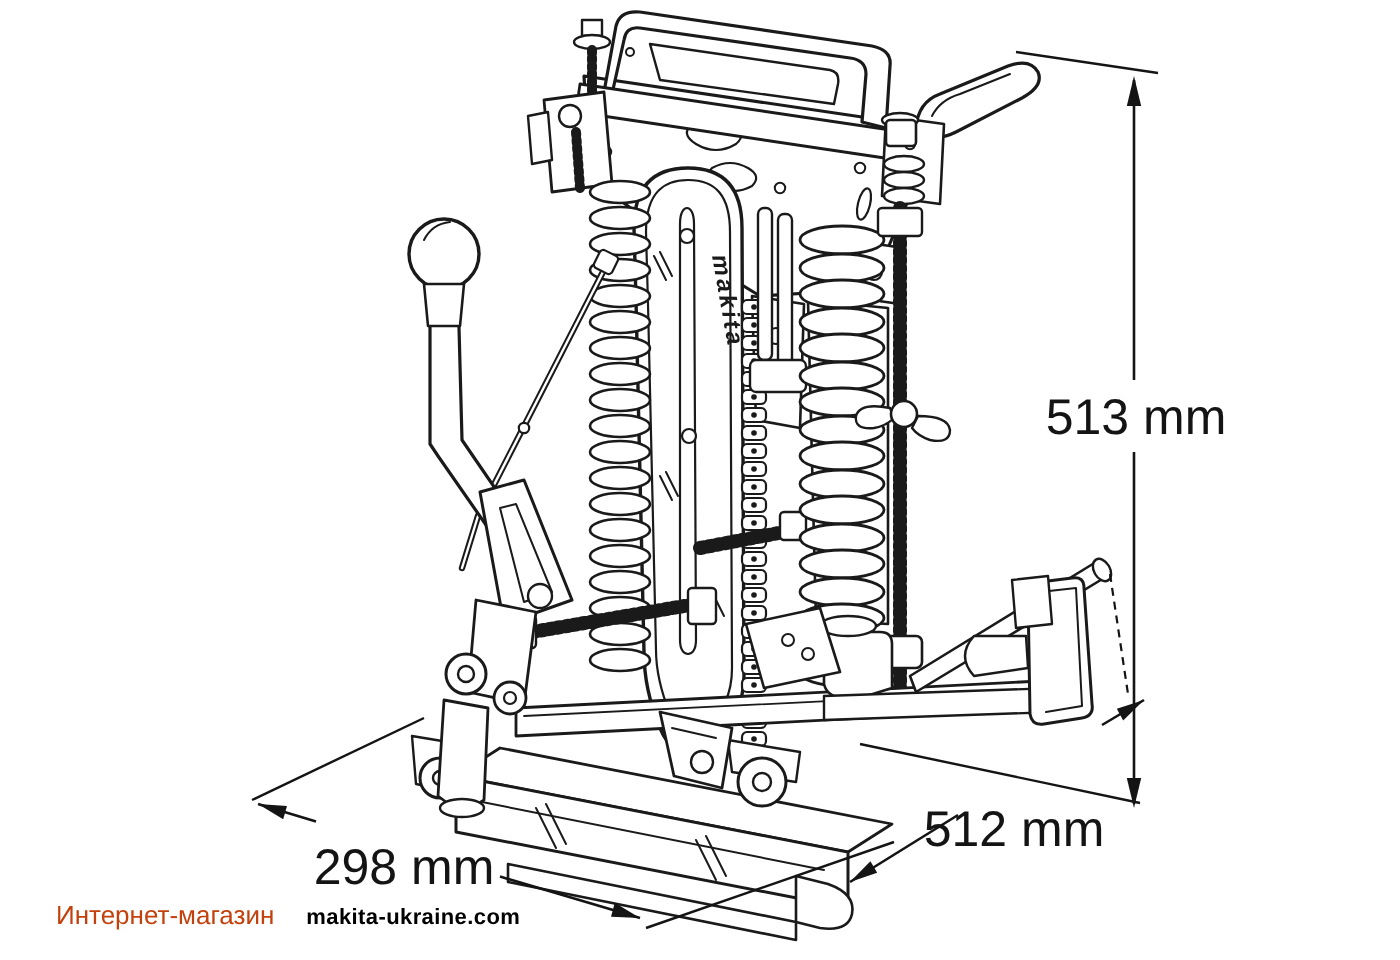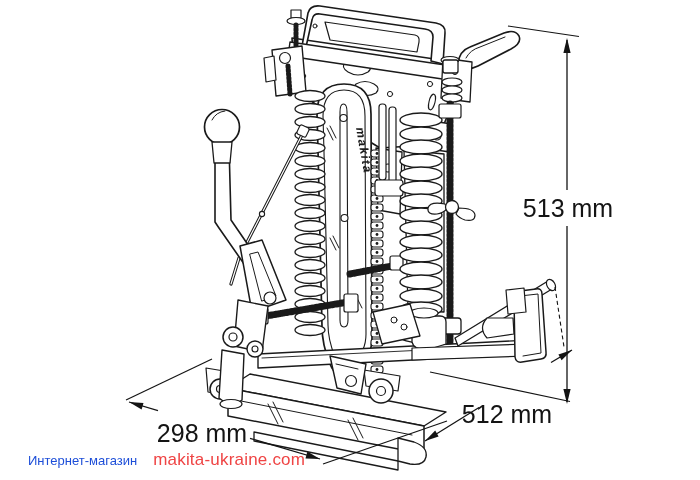--- a/index.html
+++ b/index.html
@@ -1,21 +1,21 @@
 <!DOCTYPE html>
 <html><head>
 <meta charset="utf-8">
 <style>
   html,body { margin:0; padding:0; background:#fff; }
   .stage { position:relative; width:700px; height:480px; background:#fff;
            font-family:"Liberation Sans", sans-serif; overflow:hidden; }
   .stage svg { position:absolute; left:0; top:0; }
   .watermark { position:absolute; left:28px; top:450px; display:flex; gap:16px; align-items:baseline; }
-  .wm-store { color:#1d4ed8; font-size:13px;text-align:center; }
-  .wm-site  { color:#ef4444; font-size:17px; font-weight:normal; letter-spacing:.2px; }
+  .wm-store { color:#c2410c; font-size:13px;text-align:center; }
+  .wm-site  { color:#000000; font-size:11px; font-weight:bold; letter-spacing:.2px; }
   .dim-text { font-size:25px; fill:#141414; }
   .logo-text { font-size:12px; fill:#1a1a1a; font-style:italic; font-weight:bold; letter-spacing:1.5px; }
 </style>
 </head>
 <body>
 
 <div class="stage">
 <svg width="700" height="480" viewBox="0 0 700 480">
   <defs>
     <ellipse id="coilL" cx="310" cy="0" rx="15" ry="5.5" fill="#fff" stroke="#1a1a1a" stroke-width="1.3"></ellipse>

